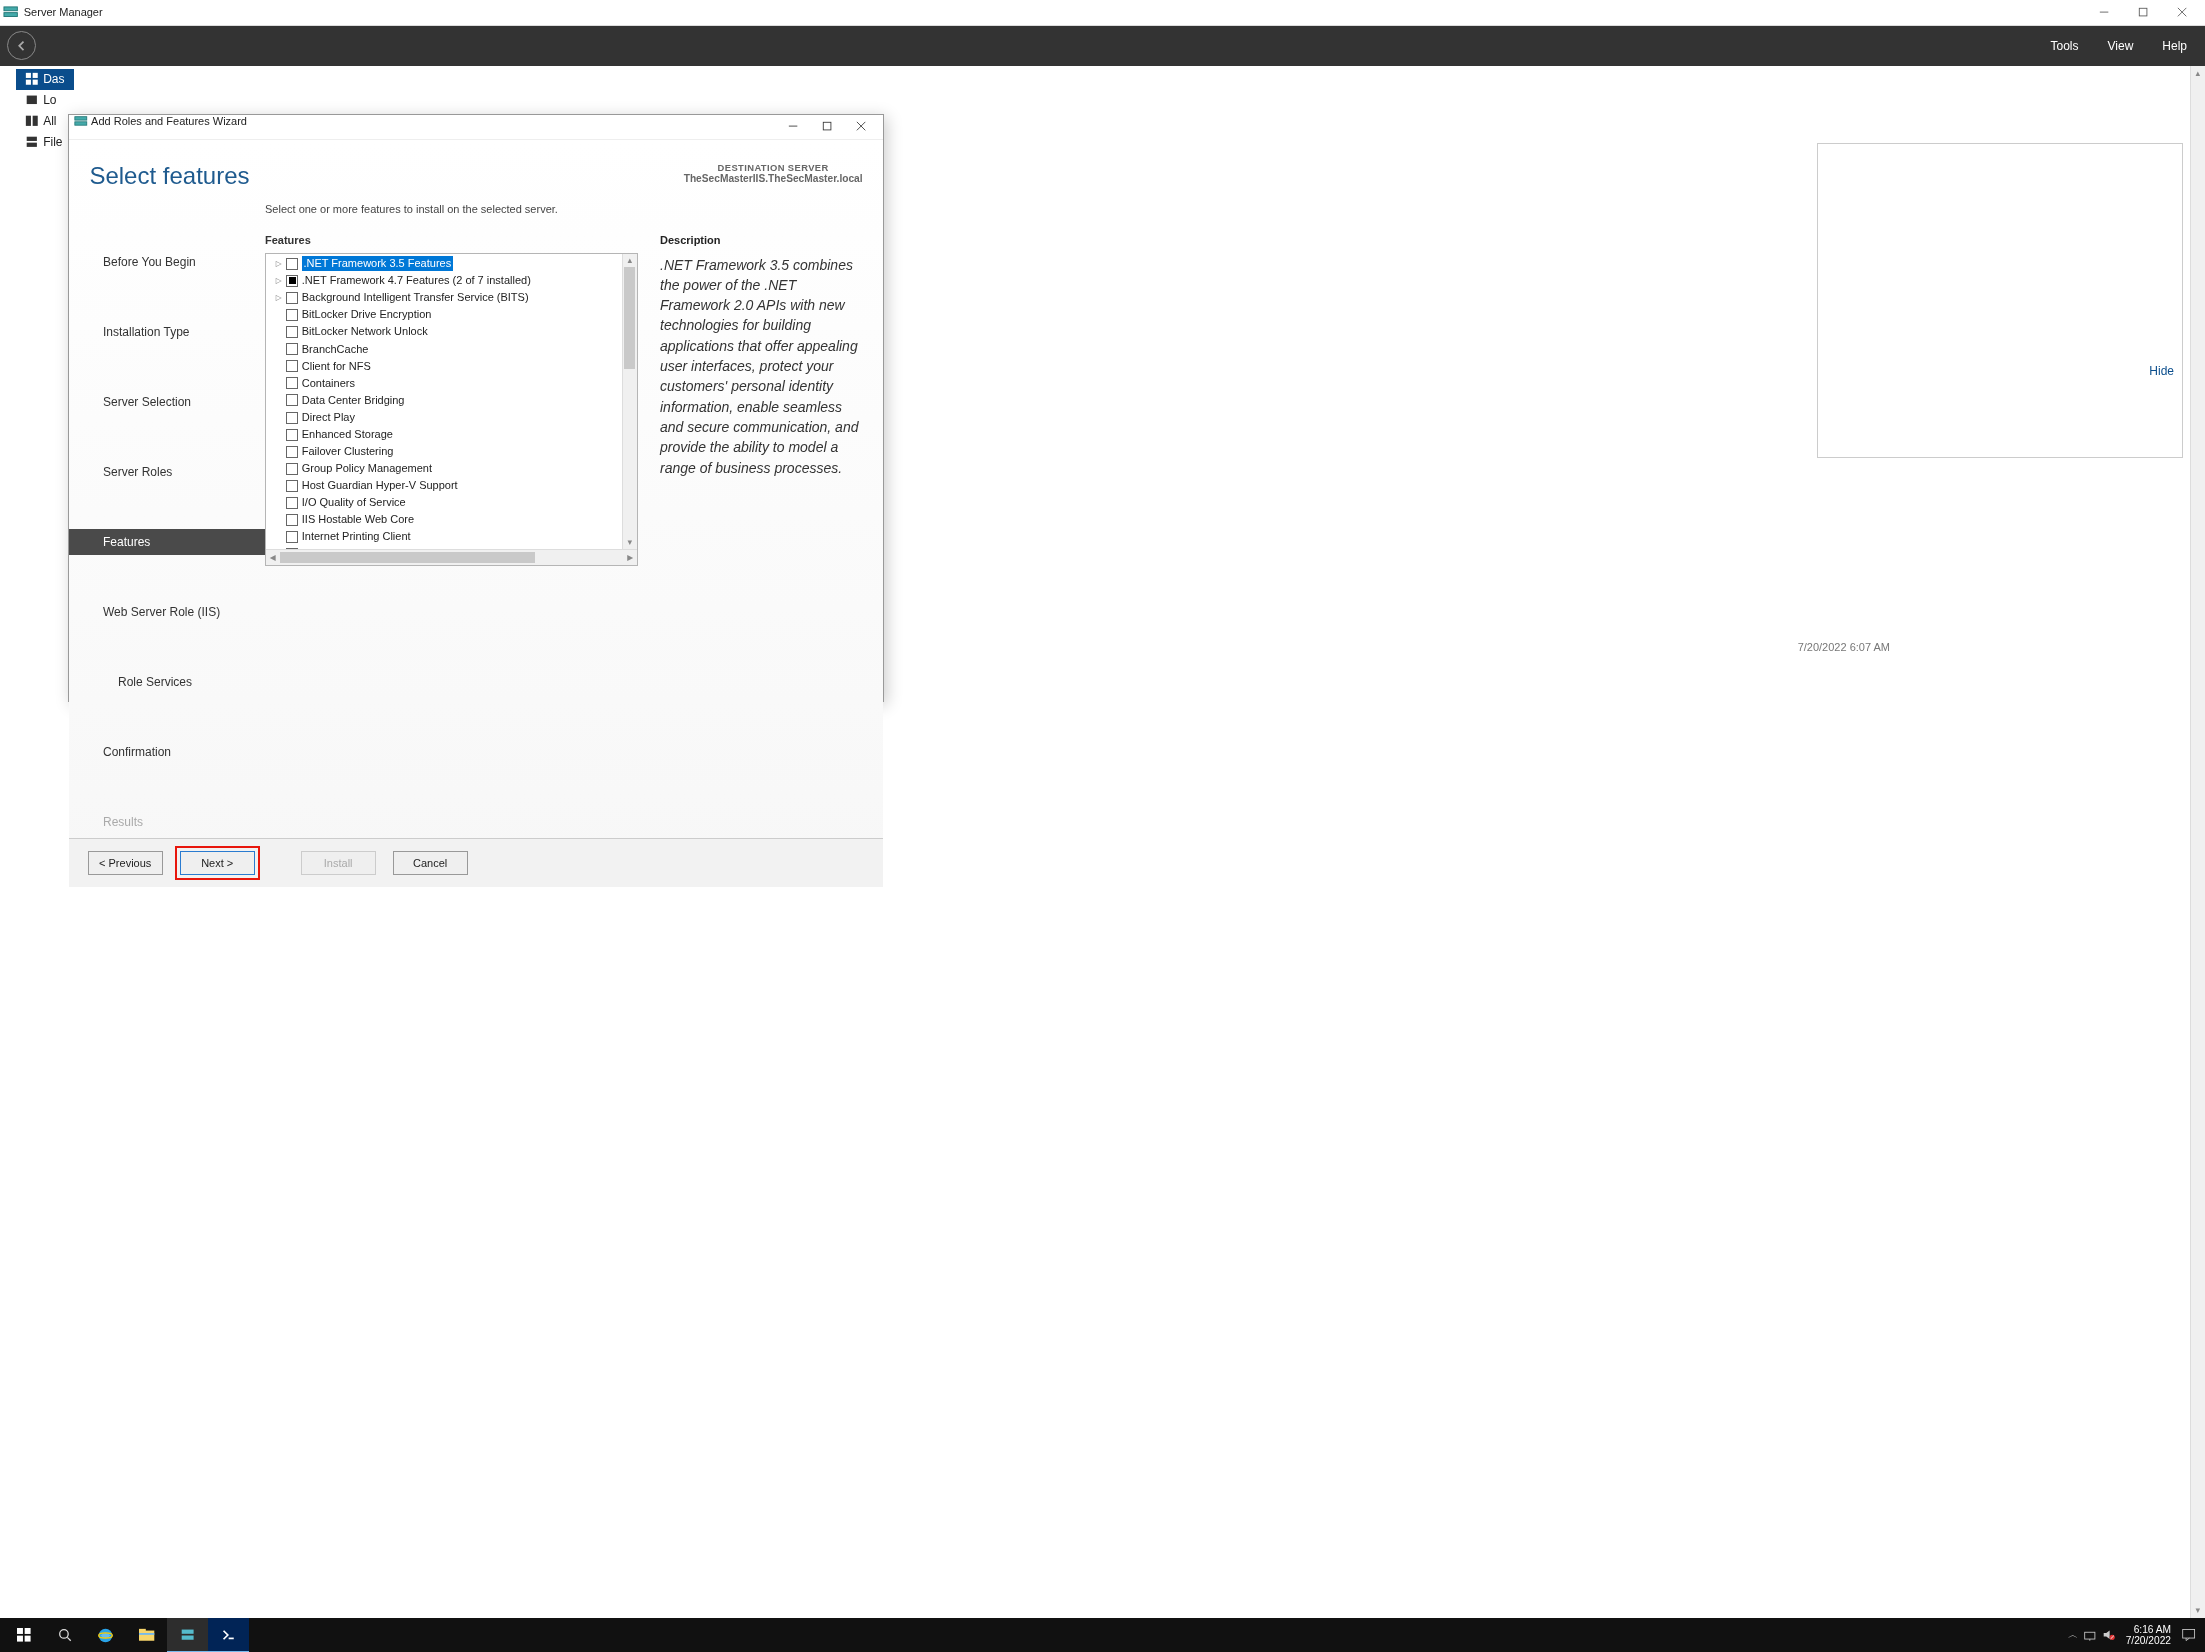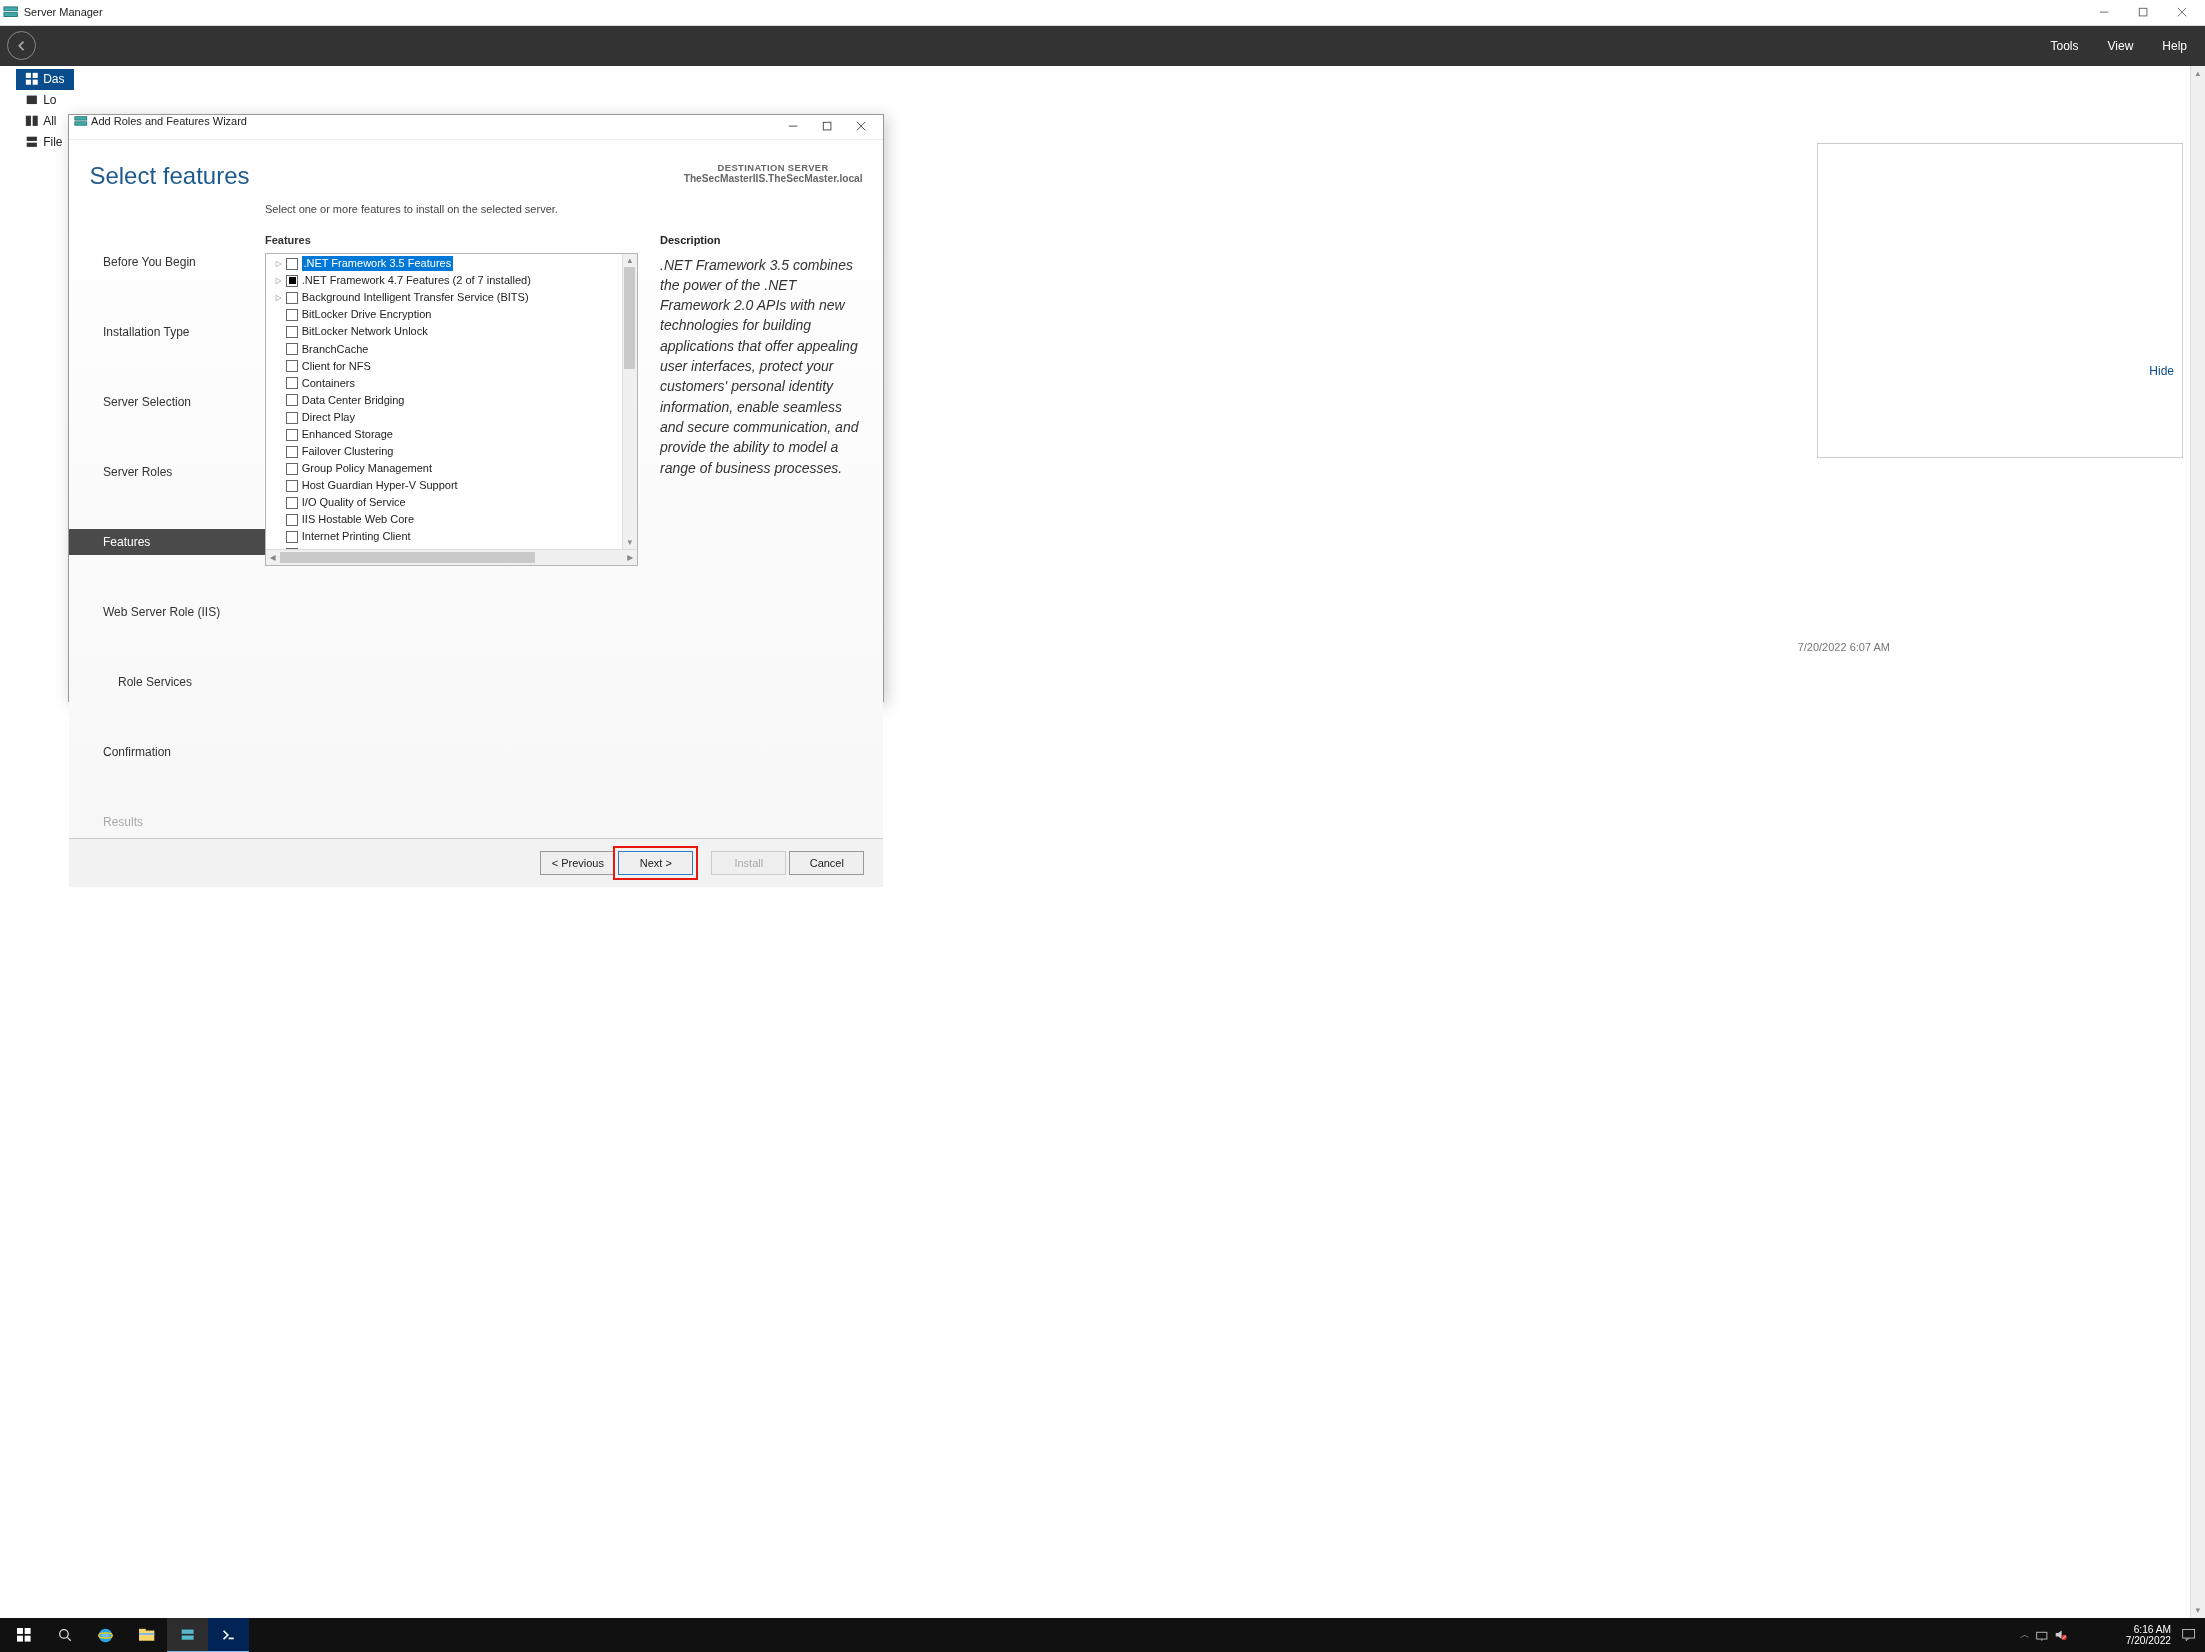--- a/index.html
+++ b/index.html
@@ -90,32 +90,32 @@
   .feat-vscroll .th { position:absolute; left:1.7px; right:1.7px; top:13.6px; height:102px; background:#c9c9c9;}
   .feat-vscroll .ar { position:absolute; left:0; right:0; height:13.6px; font-size:7.7px; color:#888; display:flex; align-items:center; justify-content:center;}
   .feat-hscroll { height:15.3px; background:#f0f0f0; border-top:0.9px solid #ddd; position:relative;}
   .feat-hscroll .th { position:absolute; top:1.7px; bottom:1.7px; left:13.6px; width:255px; background:#c9c9c9;}
   .feat-hscroll .ar { position:absolute; top:0; bottom:0; width:13.6px; font-size:7.7px; color:#888; display:flex; align-items:center; justify-content:center;}
 
   .dlg-desc-col { flex:1; padding-top: 31px;}
   .dlg-desc-col .label { font-size:11px; font-weight:600; margin-bottom:8.5px;}
   .dlg-desc-col .desc  { font-size:14px; line-height:1.45; color:#333; padding-right:3.4px;font-style:italic;}
 
-  .dlg-footer { height:49px; border-top:0.9px solid #ccc; display:flex; align-items:center; justify-content:flex-end; gap:3px; padding: 0 18.7px; background:#f2f2f2;}
+  .dlg-footer { height:49px; border-top:0.9px solid #ccc; display:flex; align-items:center; gap:17px; padding: 0 18.7px; background:#f2f2f2;}
   .dlg-btn { min-width:75px; height:24px; border:0.9px solid #999; background:#efefef; font-size:11px; display:inline-flex; align-items:center; justify-content:center;}
   .hl-box { position:absolute; border: 2.6px solid #e8160c; pointer-events:none; }
   .dlg-btn.disabled { color:#aaa; border-color:#ccc;}
   .dlg-btn.default { border-color:#2a7bd0;}
 
   
   .taskbar { height:34px; background:#111; display:flex; align-items:center; color:#fff; padding:0 3.4px;}
   .taskbar .tb-btn { width:41px; height:34px; display:flex; align-items:center; justify-content:center; color:#ddd;}
   .taskbar .tb-btn.active { background:#2d2d2d; border-bottom:1.7px solid #76b9ed;}
   .taskbar .tray { margin-left:auto; display:flex; align-items:center; gap:5.1px; padding-right:5.1px; font-size:10.2px;}
-  .taskbar .clock { text-align:right; line-height:1.1; font-size:10.2px; padding: 0 5.1px; margin-left: 48px;}
+  .taskbar .clock { text-align:right; line-height:1.1; font-size:10.2px; padding: 0 5.1px;}
 
   svg { display:block; }
 </style>
 </head>
 <body>
 
 <div class="main-titlebar">
   <span class="app-icon">
     <svg viewBox="0 0 16 16">
         <rect x="1" y="2" width="14" height="4" fill="#4aa" stroke="#277"></rect>

